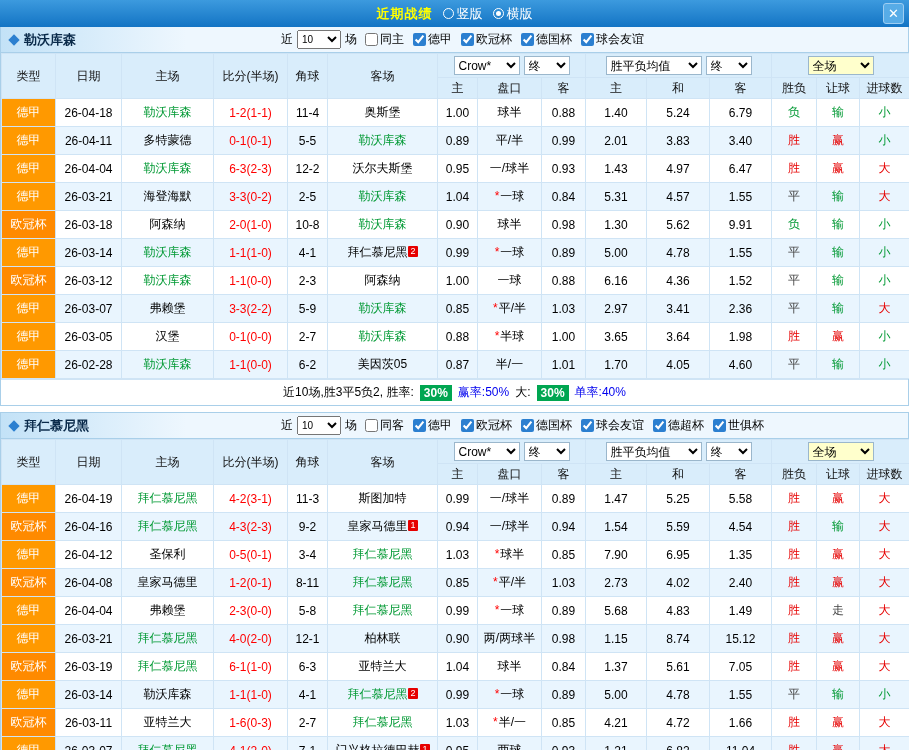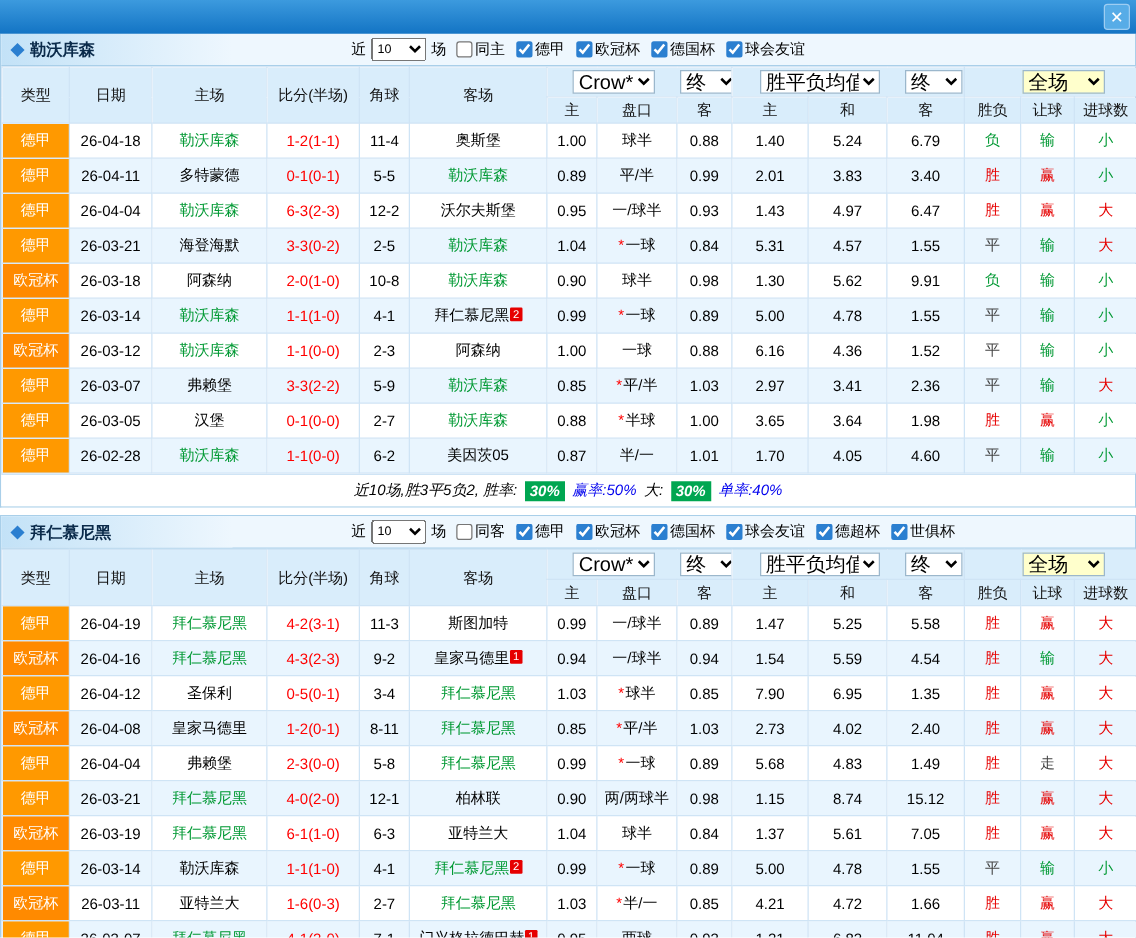--- a/index.html
+++ b/index.html
@@ -26,49 +26,60 @@
   .filter-controls{display:flex;align-items:center;gap:4px;margin-left:95px;}
   .near-select{height:19px;font-size:10px;width:44px;}
   .filters{display:inline-flex;align-items:center;gap:9px;margin-left:4px;}
   .flt{display:inline-flex;align-items:center;gap:2px;cursor:pointer;}
   .flt input{width:13px;height:13px;margin:0;accent-color:#2b7fd0;cursor:pointer;}
   
   .match-table{width:100%;border-collapse:collapse;table-layout:fixed;font-size:12px;color:#000;}
   .match-table th,.match-table td{border:1px solid #cfe4f5;text-align:center;white-space:nowrap;overflow:hidden;}
   .match-table thead th{background:var(--header-bg);font-weight:normal;color:#111;height:21px;}
   .match-table thead tr.h1 th{height:24px;}
-  .sel-cell .sel{height:19px;font-size:16px;border:1px solid #9bb7cc;background:#fff;vertical-align:middle;margin-left:20px;}
+  .sel-cell .sel{height:19px;font-size:12px;border:1px solid #9bb7cc;background:#fff;vertical-align:middle;}
   .sel-crow{width:66px;}
   .sel-final{width:46px;margin-left:4px;}
   .sel-avg{width:96px;}
   .sel-full{width:66px;background:var(--select-yellow) !important;}
   .match-table tbody td{height:28px;background:#fff;}
   .match-table tbody tr.alt td{background:var(--row-alt);}
   .match-table tbody td.lg{color:#fff;}
   .match-table tbody tr td.lg-liga{background:var(--league-liga);}
   .match-table tbody tr td.lg-cup{background:var(--league-cup);}
   .team .focus{color:var(--focus-green);}
   .card{background:var(--win-red);color:#fff;font-size:9px;line-height:11px;padding:0 2px;margin-left:1px;
     display:inline-block;vertical-align:top;position:relative;top:2px;border-radius:1px;}
   .score{color:var(--score-red);}
   .star{color:var(--score-red);margin-right:1px;}
   .c-red{color:var(--win-red);}
   .c-green{color:var(--loss-green);}
   .c-dark{color:#444;}
   
   .summary{height:26px;display:flex;align-items:center;justify-content:center;gap:6px;font-size:12px;
-    background:#fff;border-top:1px solid #cfe4f5;font-style:italic;}
+    background:#fff;border-top:1px solid #cfe4f5;}
   .sum-plain{color:#000;}
   .sum-blue{color:var(--link-blue);}
   .sum-badge{background:var(--badge-green);color:#fff;padding:1px 4px;font-weight:bold;}
 </style>
 </head>
 <body>
 
 <div class="topbar">
+  <div class="topbar-center">
+    <span class="topbar-title">近期战绩</span>
+    <span class="radio-opt">
+      <span class="radio"></span>
+      <span>竖版</span>
+    </span>
+    <span class="radio-opt">
+      <span class="radio sel"></span>
+      <span>横版</span>
+    </span>
+  </div>
   <span class="close-btn"><span>✕</span></span>
 </div>
 
 <div id="sections">
   <div class="section">
     <div class="filter-bar">
       <div class="team-tab">
         <span class="team-icon"></span>
         <span class="team-name">勒沃库森</span>
       </div>

